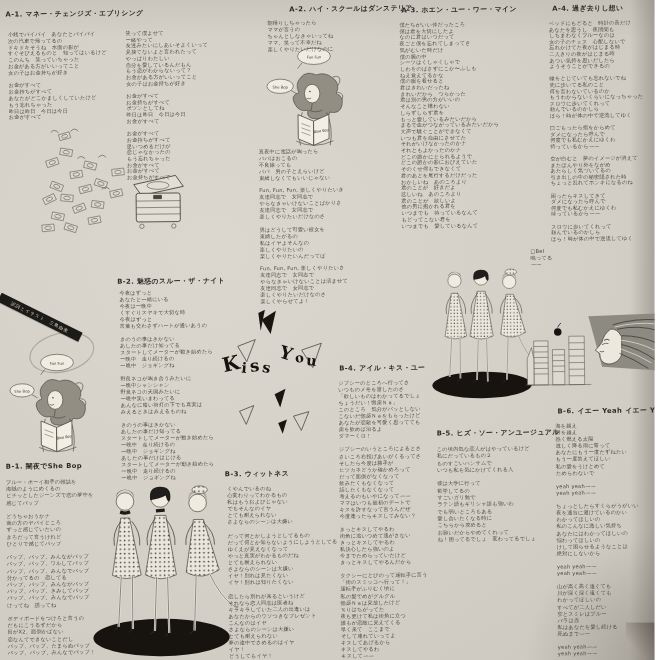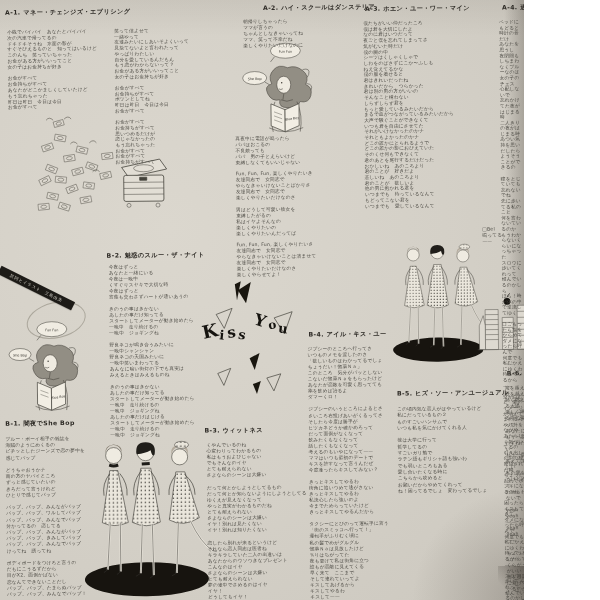--- a/index.html
+++ b/index.html
@@ -1,16 +1,16 @@
 <!DOCTYPE html>
 <html lang="ja"><head>
 <meta charset="utf-8">
 <style>
   html,body{margin:0;padding:0;}
-  #stage{position:relative;width:524px;height:600px;overflow:hidden;
+  #stage{position:relative;width:595px;height:600px;overflow:hidden;
     background:
       radial-gradient(circle at 100% 100%, rgba(70,62,54,.30), rgba(70,62,54,0) 14%),
       linear-gradient(90deg, rgba(0,0,0,0) 96.2%, rgba(62,56,49,.28) 100%),
       linear-gradient(180deg, rgba(96,90,80,.10), rgba(96,90,80,0) 6%),
       radial-gradient(ellipse at 32% 38%, #dbd7ce 0%, #d4d0c7 55%, #ccc8bf 100%);
     font-family:"DejaVu Sans","Liberation Sans",sans-serif;}
   #content{position:absolute;inset:0;transform:rotate(-0.6deg);}
   .title{position:absolute;font-size:6.2px;font-weight:bold;color:#2e2b26;letter-spacing:.4px;z-index:3;white-space:nowrap;}
   .lyrics{position:absolute;font-size:4.7px;line-height:5.8px;color:#4c4a44;white-space:pre-line;letter-spacing:.2px;z-index:2;}
   .illus{position:absolute;z-index:1;}

